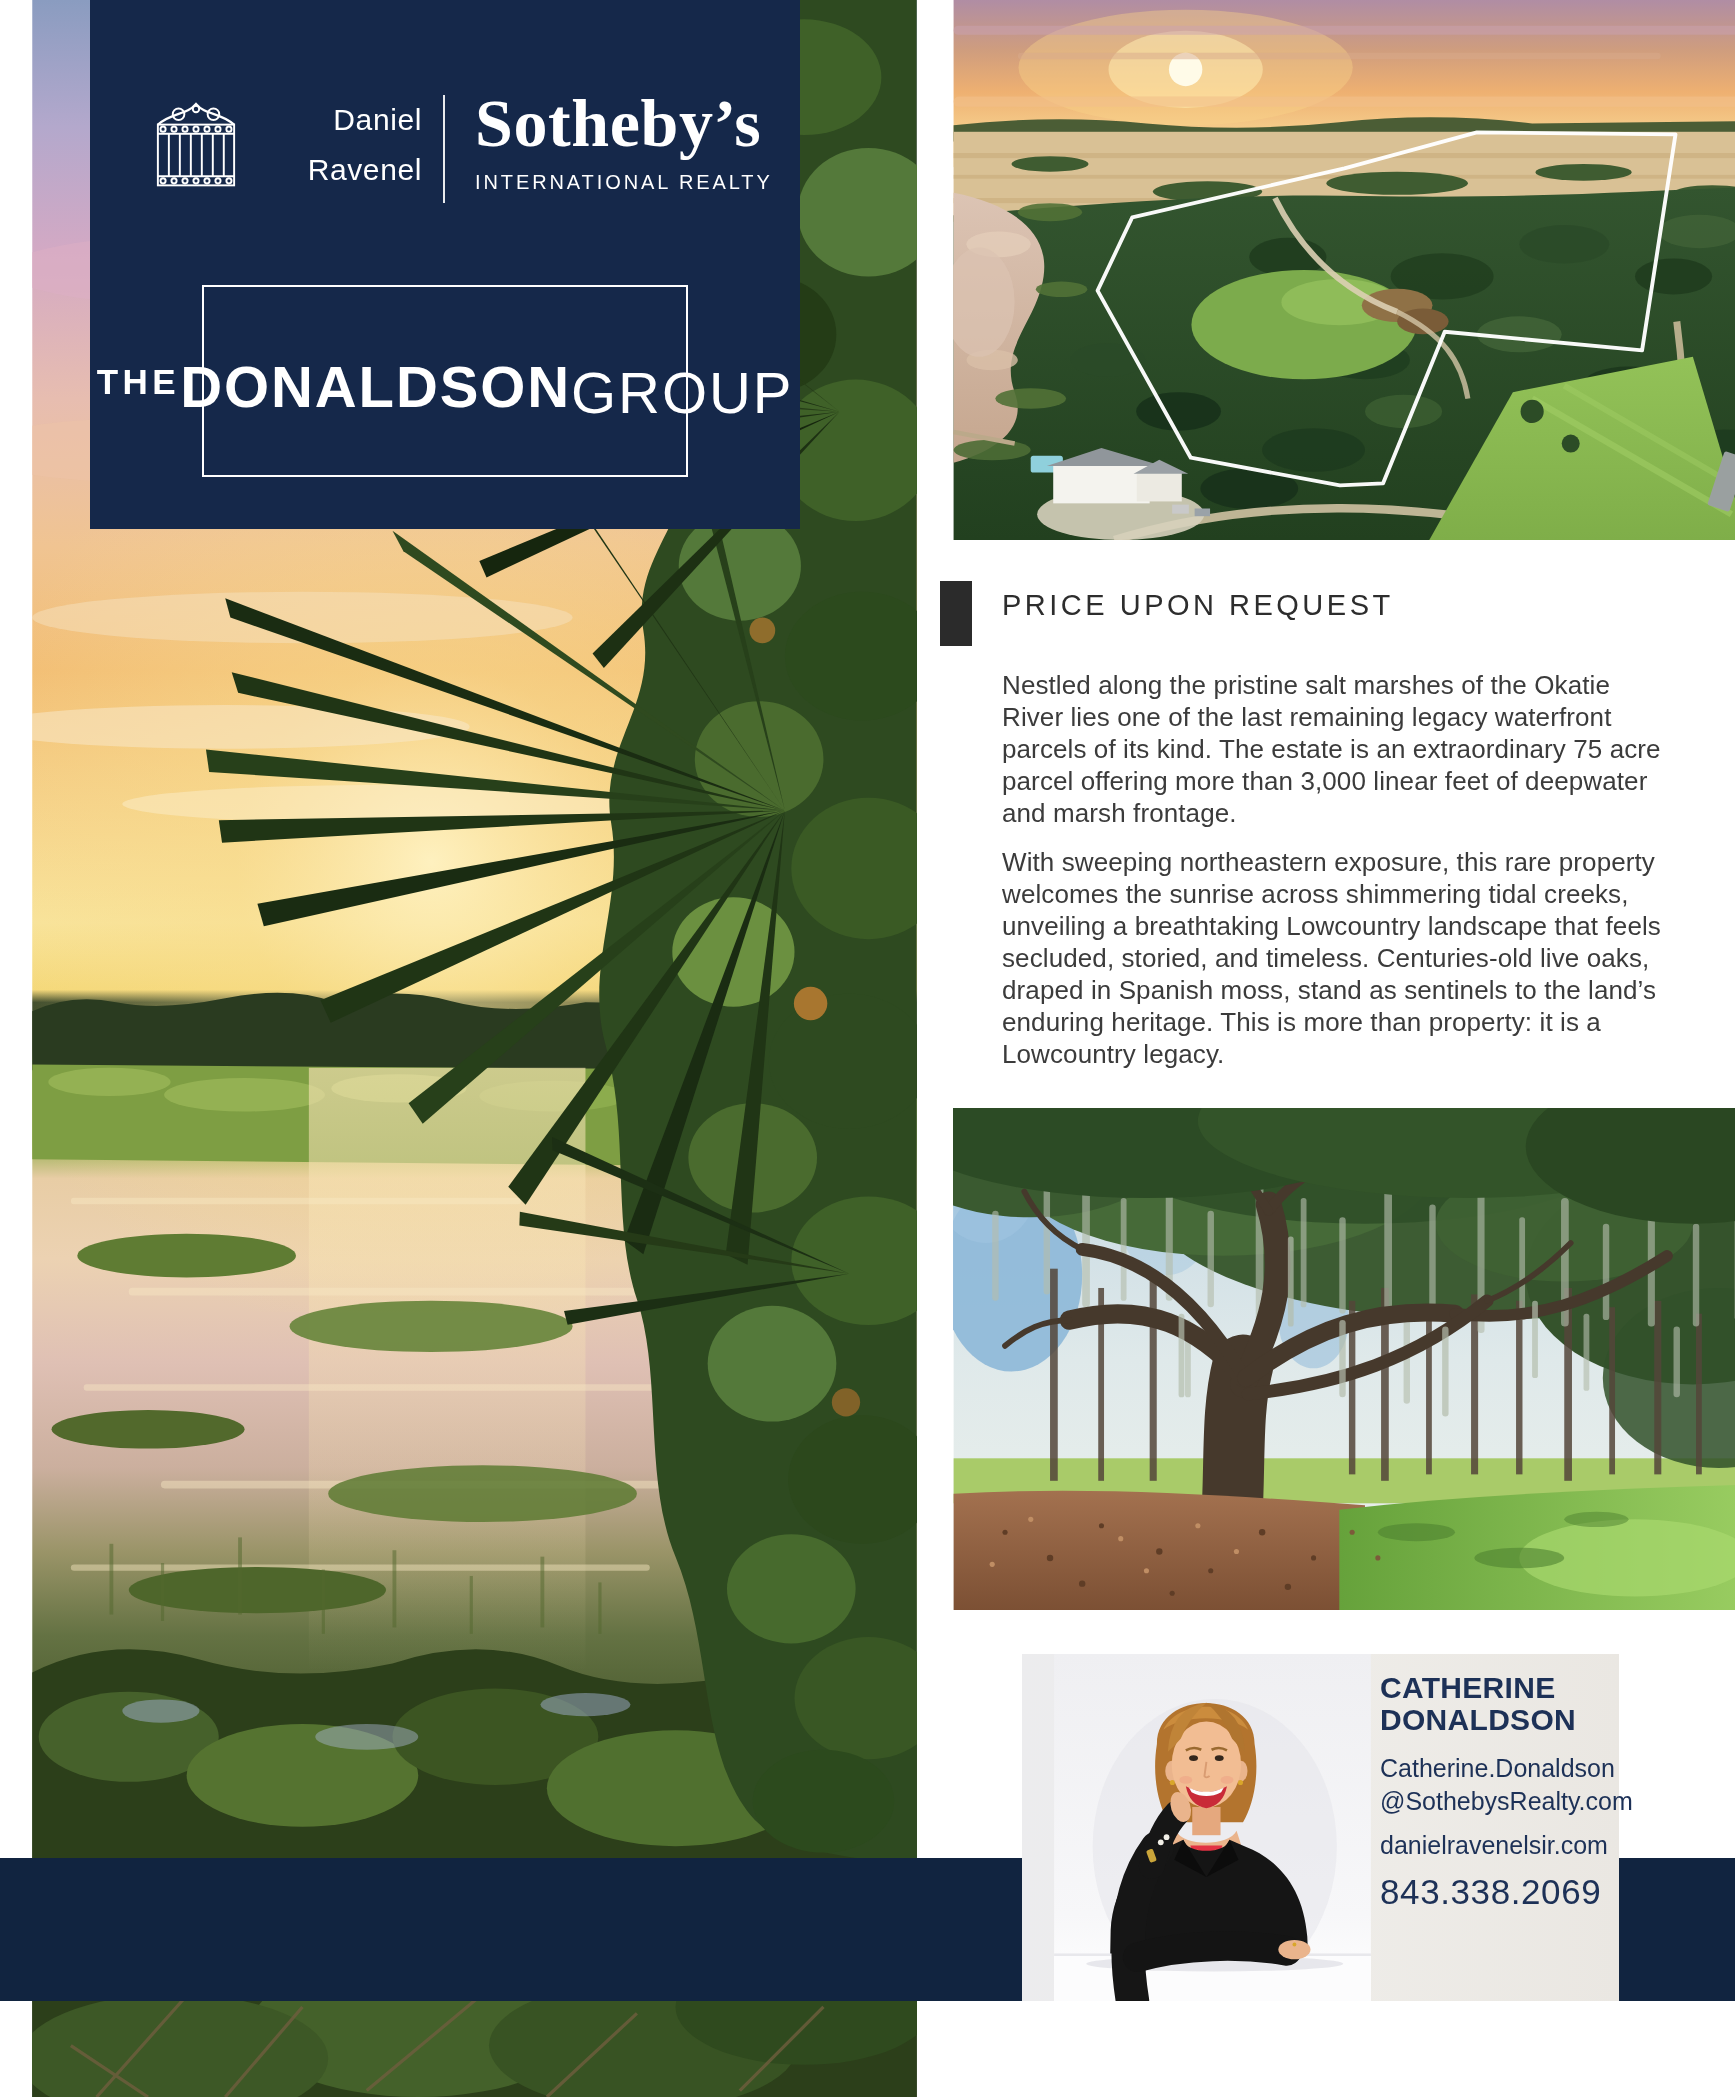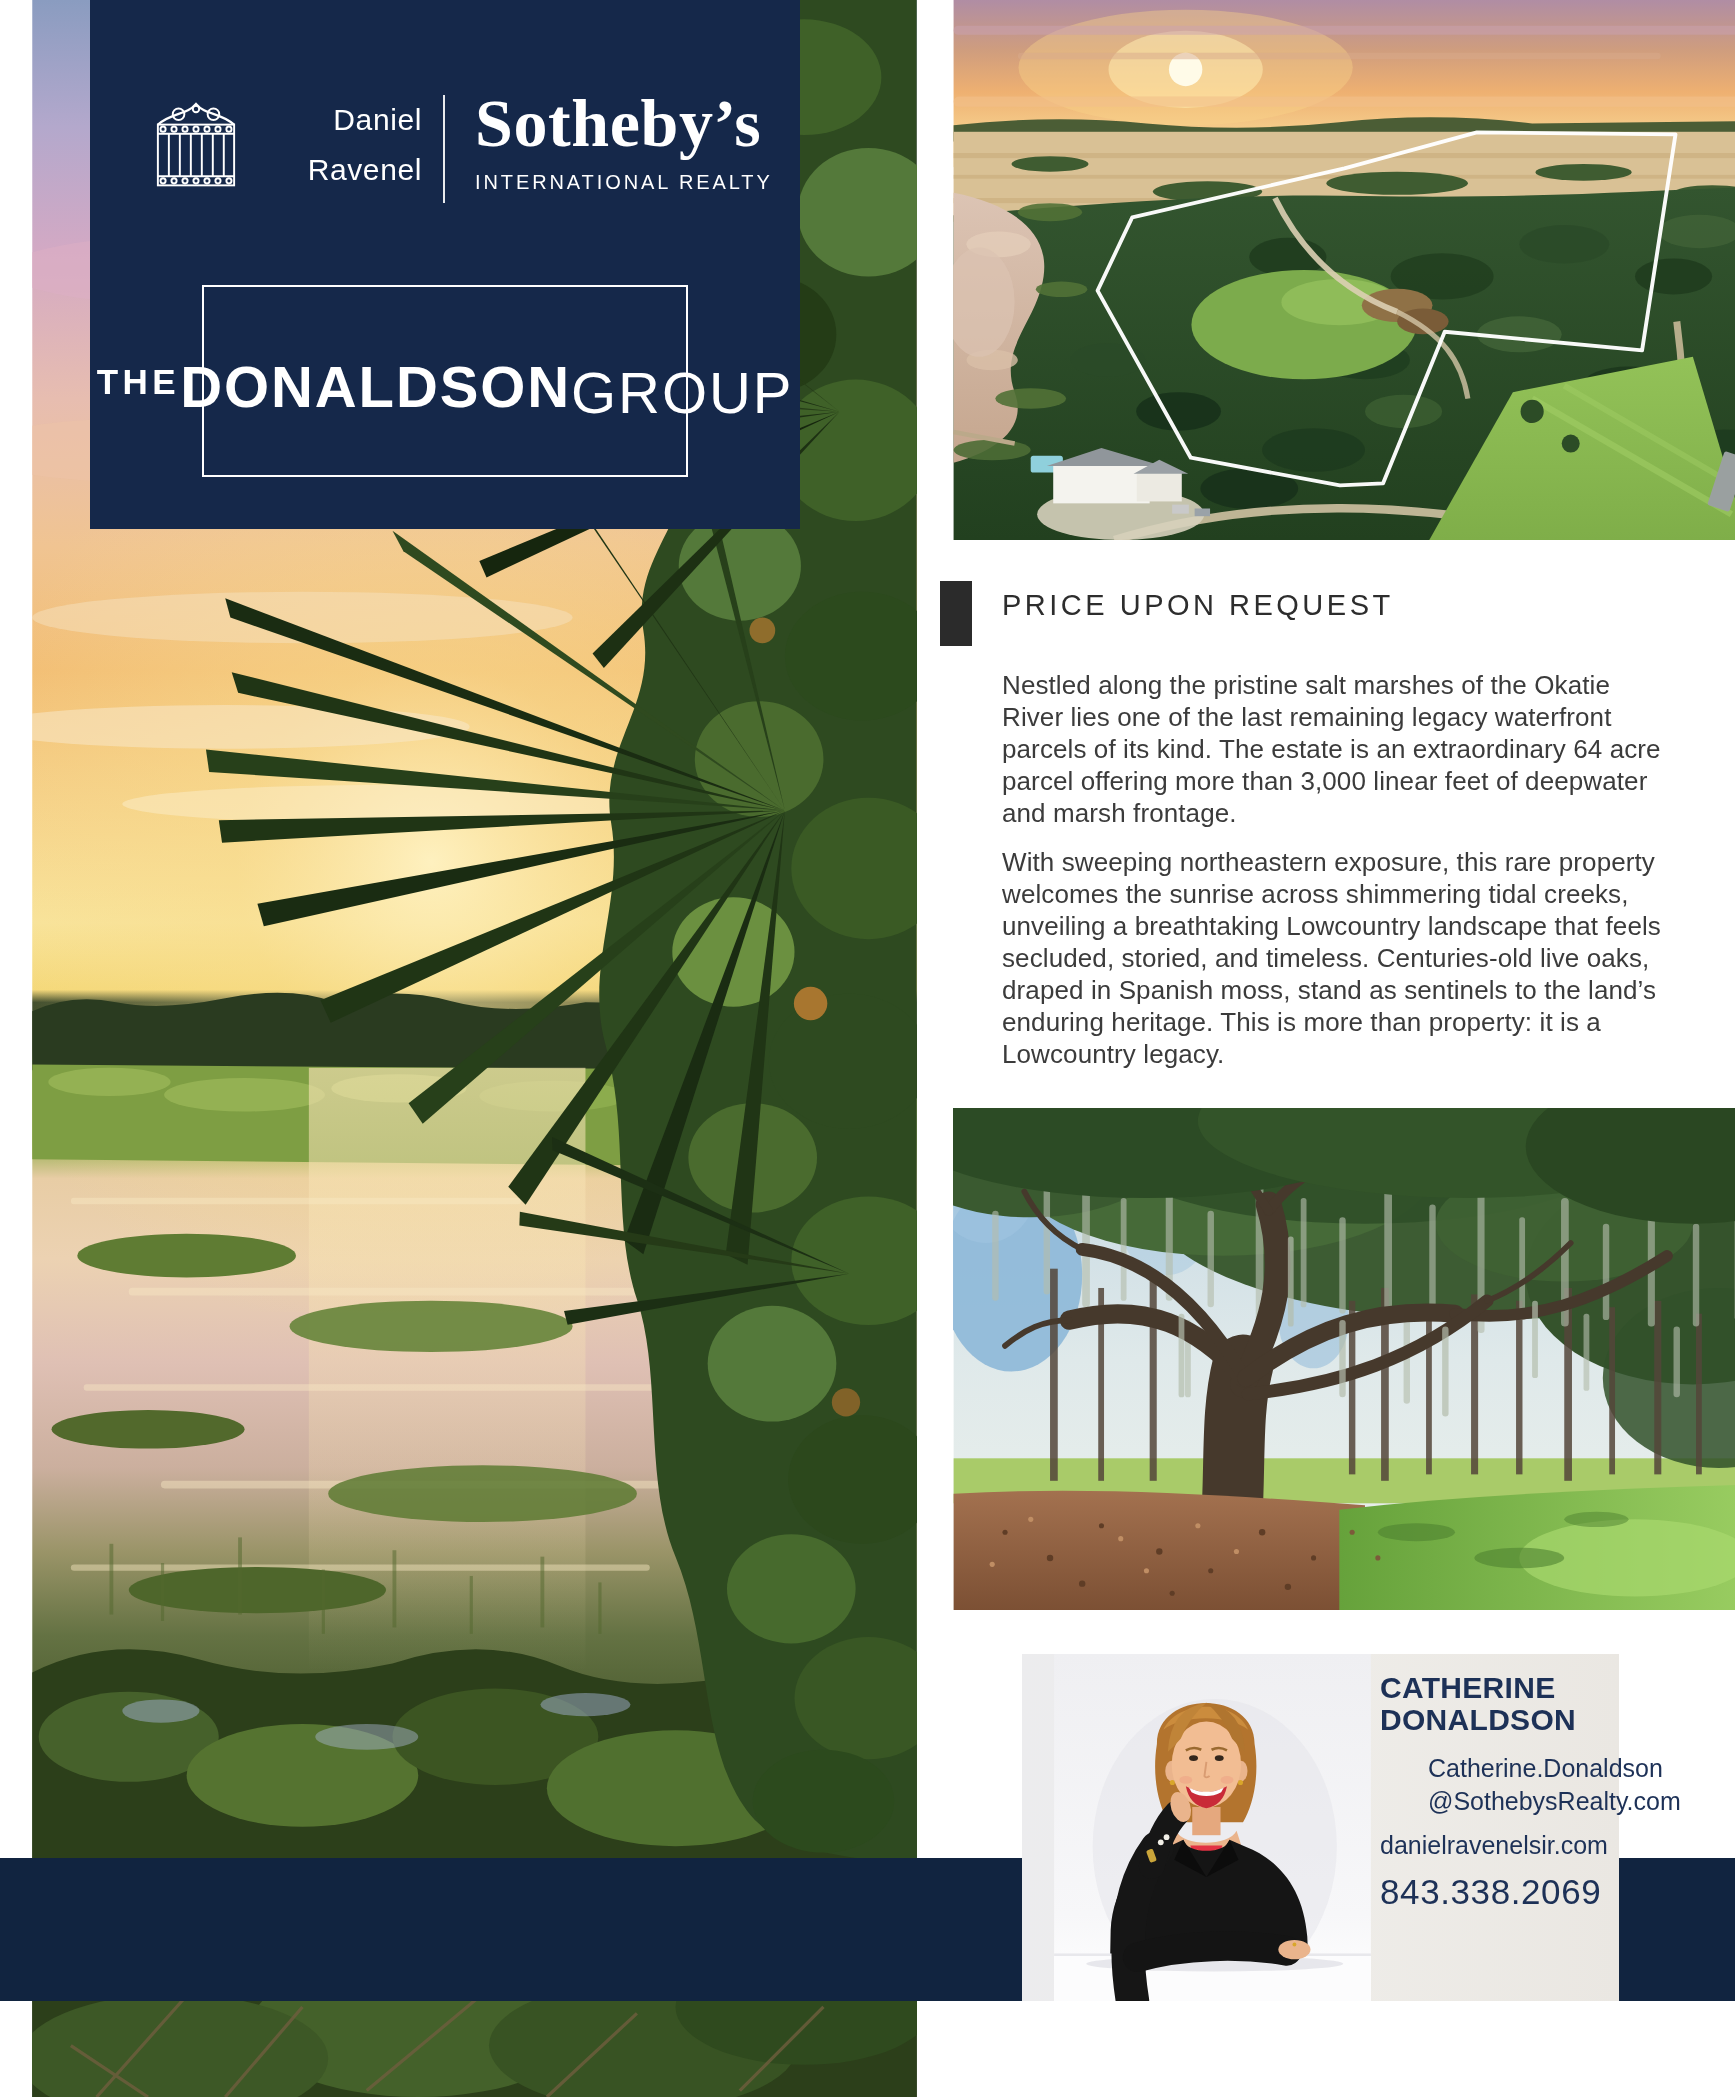--- a/index.html
+++ b/index.html
@@ -66,21 +66,21 @@
   
   .agent-card {
     left:1022px; top:1654px; width:597px; height:347px;
     background:linear-gradient(90deg,#ececee 0%, #eeece8 55%, #eae7e2 100%);
     display:flex;
   }
   .agent-photo { width:317px; height:347px; flex:0 0 317px; }
   .agent-info { flex:1; padding:18px 6.4px 0 9px; color:#1d3157; }
   .agent-name { font-size:30px; font-weight:bold; line-height:1.08; letter-spacing:0.3px; }
   .agent-title { margin-top:15.4px; font-size:24.4px; font-weight:bold; line-height:1.32; }
-  .agent-email { margin-top:15.4px; font-size:25px; line-height:1.3;margin-left:48px; }
+  .agent-email { margin-top:15.4px; font-size:25px; line-height:1.3; }
   .agent-site { margin-top:14px; font-size:25px; }
   .agent-phone { margin-top:11.6px; font-size:35px; letter-spacing:0.6px; }
 </style>
 </head>
 <body>
 
 <div class="abs left-photo">
 <svg width="885" height="2097" viewBox="0 0 1375 3260" xmlns="http://www.w3.org/2000/svg">
   <defs>
     <linearGradient id="skyL" x1="0" y1="0" x2="0" y2="1">
@@ -409,21 +409,21 @@
   <path d="M0,672 L95,690" stroke="#bba98a" stroke-width="7"></path>
 
   <polygon points="608,262 814,206 1123,209 1071,545 764,516 668,752 601,755 369,712 224,452 278,338" fill="none" stroke="#ffffff" stroke-width="6" stroke-linejoin="round" opacity=".97"></polygon>
 </svg>
 </div>
 
 <div class="abs price-bar"></div>
 <div class="abs price-heading">PRICE UPON REQUEST</div>
 
 <div class="abs description">
-  <p>Nestled along the pristine salt marshes of the Okatie River lies one of the last remaining legacy waterfront parcels of its kind. The estate is an extraordinary 64 acre parcel offering more than 3,000 linear feet of deepwater and marsh frontage.</p>
+  <p>Nestled along the pristine salt marshes of the Okatie River lies one of the last remaining legacy waterfront parcels of its kind. The estate is an extraordinary 75 acre parcel offering more than 3,000 linear feet of deepwater and marsh frontage.</p>
   <p>With sweeping northeastern exposure, this rare property welcomes the sunrise across shimmering tidal creeks, unveiling a breathtaking Lowcountry landscape that feels secluded, storied, and timeless. Centuries-old live oaks, draped in Spanish moss, stand as sentinels to the land’s enduring heritage. This is more than property: it is a Lowcountry legacy.</p>
 </div>
 
 <div class="abs oak-photo">
 <svg width="815" height="502" viewBox="0 0 1266 781" xmlns="http://www.w3.org/2000/svg">
   <defs>
     <linearGradient id="oSky" x1="0" y1="0" x2="0" y2="1">
       <stop offset="0" stop-color="#c2d6e2"></stop>
           <stop offset=".5" stop-color="#dfe9ea"></stop>
           <stop offset="1" stop-color="#edf1ec"></stop>

